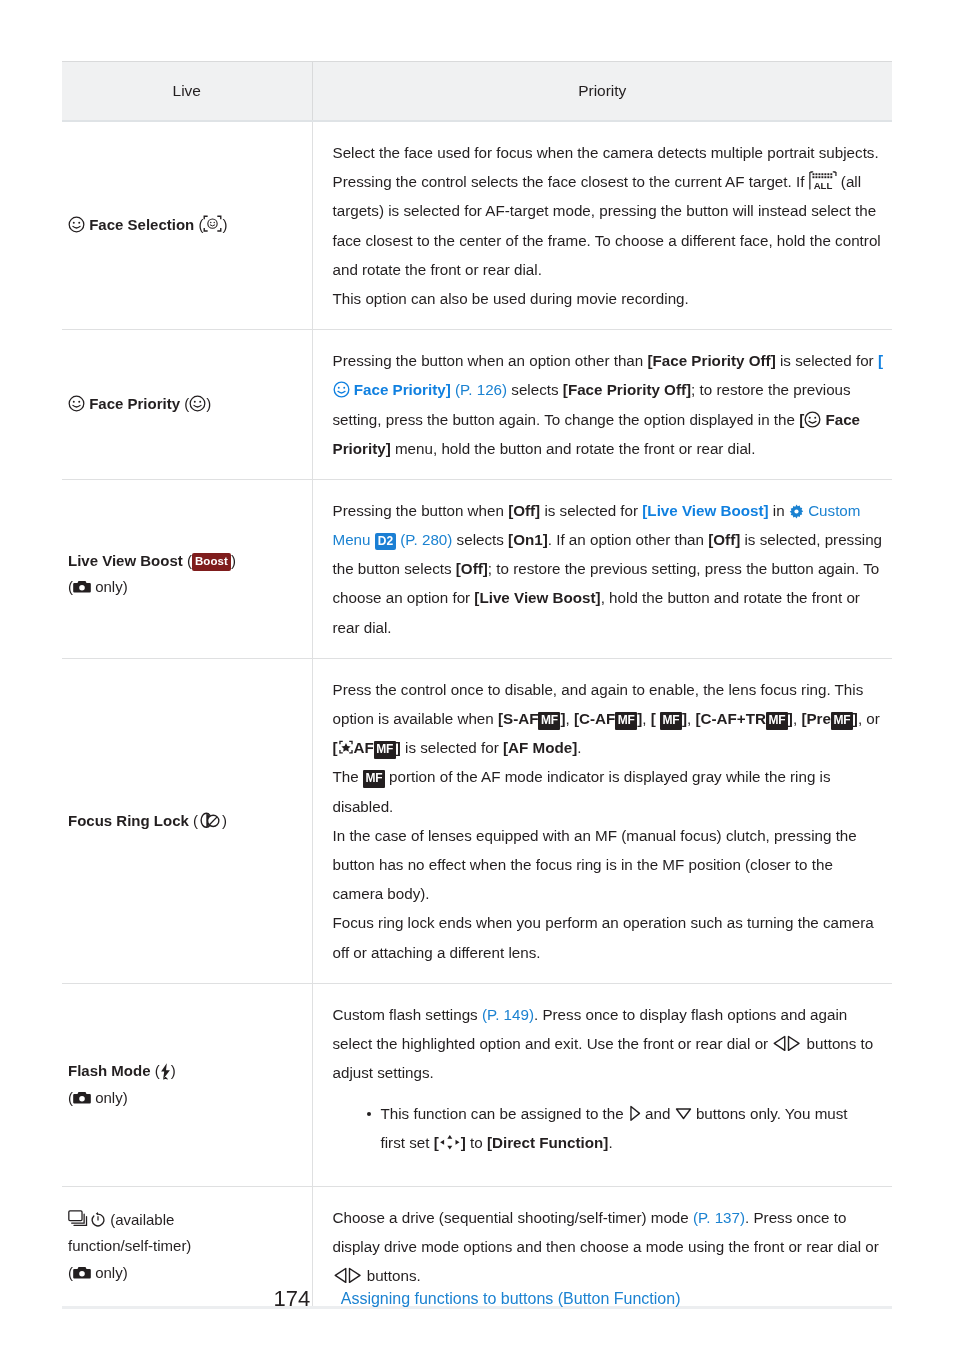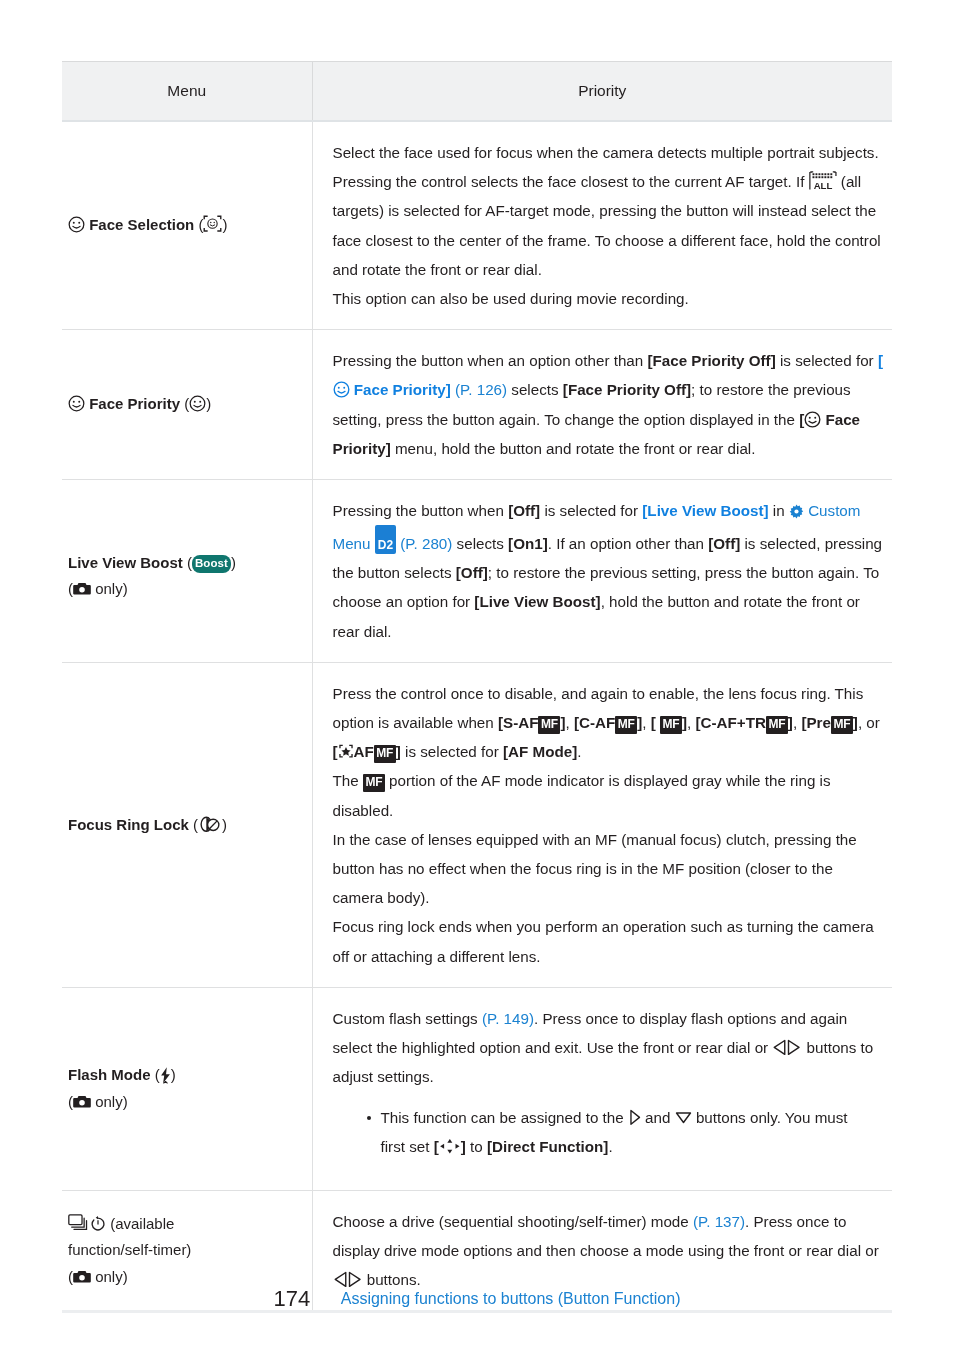--- a/index.html
+++ b/index.html
@@ -126,27 +126,27 @@
   .ico-face-frame { width: 19px; height: 18px; vertical-align: -3px; }
   .ico-face-frame svg { display: block; }
 
   
   .ico-alltargets { width: 28px; height: 20px; vertical-align: -4px; }
   .ico-alltargets svg { display: block; }
 
   
   .badge-boost {
     display: inline-block;
-    background: #0f766e;
+    background: #7f1d1d;
     color: #ffffff;
     font-size: 11.5px;
     font-weight: bold;
     line-height: 1;
     padding: 2.5px 3px 3.5px 3px;
-    border-radius: 8px;
+    border-radius: 2px;
     vertical-align: 1px;
     letter-spacing: 0.1px;
     margin-top: 16px;
   }
   
   .badge-mf {
     display: inline-block;
     background: #231f20;
     color: #ffffff;
     font-size: 12px;
@@ -158,21 +158,21 @@
     letter-spacing: -0.2px;
   }
   
   .badge-d2 {
     display: inline-block;
     background: #1b7fd4;
     color: #ffffff;
     font-size: 12px;
     font-weight: bold;
     line-height: 1;
-    padding: 14px 3px 3px 3px;
+    padding: 2px 3px 3px 3px;
     border-radius: 2px;
     vertical-align: 0px;
   }
 
   
   .ico-cam { width: 18px; height: 14px; vertical-align: -2px; }
   .ico-cam svg { display: block; }
 
   
   .ico-gear { width: 15px; height: 15px; vertical-align: -3px; }
@@ -235,21 +235,21 @@
 
 <div class="page">
 
   <table class="role-table">
     <colgroup>
         <col class="c-role">
         <col class="c-func">
       </colgroup>
     <thead>
       <tr>
-        <th class="th-role">Menu</th>
+        <th class="th-role">Live</th>
         <th>Priority</th>
       </tr>
     </thead>
     <tbody>
 
       <tr>
         <td class="role-cell">
           <span class="ico ico-face">
             <svg viewBox="0 0 20 20">
                 <circle cx="10" cy="10" r="8.6" fill="none" stroke="#231f20" stroke-width="1.5"></circle>

